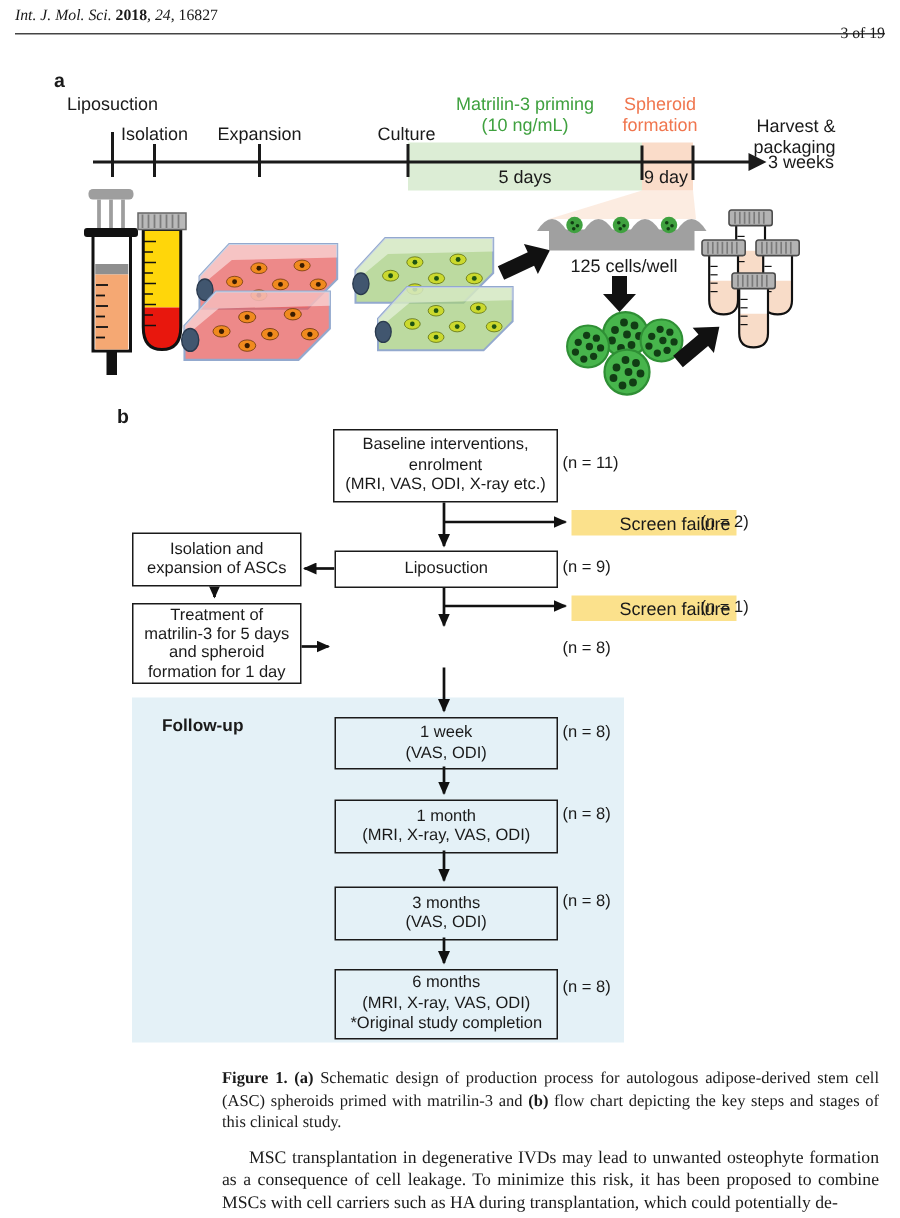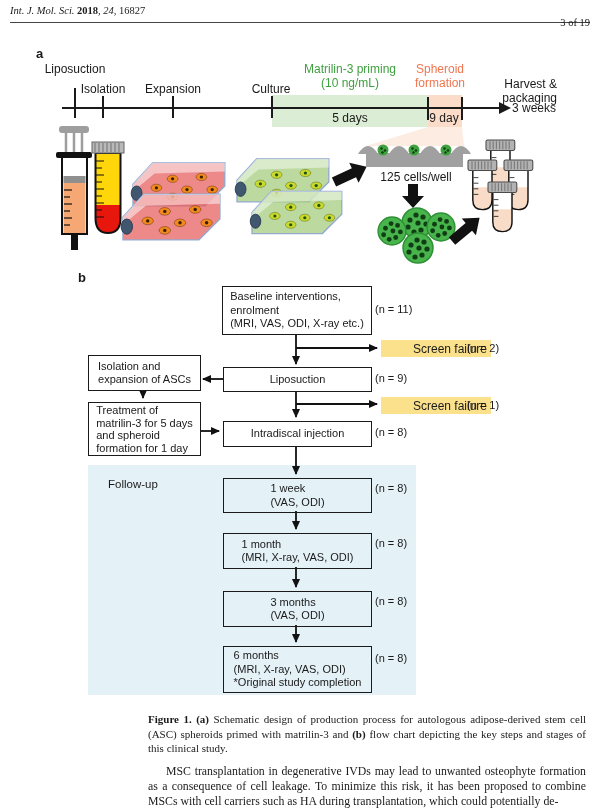--- a/index.html
+++ b/index.html
@@ -13,29 +13,29 @@
   .it{font-style:italic;} .bd{font-weight:bold;}
   
   .flab{position:absolute;font-weight:bold;font-size:13px;}
   .tl-label{position:absolute;font-size:12px;text-align:center;}
   .pre{white-space:pre-line;}
   .green-text{color:var(--priming_text,#3FA13F);}
   .orange-text{color:var(--spheroid_text,#F0764F);}
   svg.fig{position:absolute;left:0;top:0;}
   
   .fbox{position:absolute;border:1.5px solid #1a1a1a;background:#fff;display:flex;
-        align-items:center;justify-content:center;font-size:11px;line-height:13.5px;}
+        align-items:center;justify-content:center;text-align:center;font-size:11px;line-height:13.5px;}
   .fbox.tight{line-height:12.5px;}
   .fbox.blue{background:transparent;}
   .nlab{position:absolute;font-size:11px;}
   .sfail{position:absolute;background:var(--screen_failure_bg,#FBE18C);font-size:12px;
          display:flex;align-items:center;justify-content:center;text-align:center;padding-left:28px;}
   .followup-region{position:absolute;left:88px;top:465px;width:328px;height:230px;
          background:var(--followup_bg,#E4F1F7);}
-  .followup-title{position:absolute;left:108px;top:478px;font-size:11.5px;font-weight:normal;}
+  .followup-title{position:absolute;left:108px;top:478px;font-size:11.5px;font-weight:bold;}
   
   .caption{position:absolute;left:148px;top:712px;width:438px;
            font-family:"Liberation Serif",serif;font-size:11px;line-height:14.6px;text-align:justify;}
   .bodytxt{position:absolute;left:148px;top:764px;width:438px;
            font-family:"Liberation Serif",serif;font-size:11.8px;line-height:14.8px;
            text-align:justify;text-indent:18px;}
 </style>
 </head>
 <body>
 
@@ -317,23 +317,20 @@
   <div class="sfail" style="left:381px;top:397px;width:82px;height:17px;">Screen failure</div>
   <div class="nlab" style="left:467px;top:399px;">(n = 1)</div>
 
   <div class="fbox tight" style="left:88px;top:402px;width:111px;height:52px;">
       <span class="pre">Treatment of
 matrilin-3 for 5 days
 and spheroid
 formation for 1 day</span>
     </div>
 
-  <div class="fbox" style="left:223px;top:421px;width:147px;height:24px;">
-      <span>Intradiscal injection</span>
-    </div>
   <div class="nlab" style="left:375px;top:426px;">(n = 8)</div>
 
   <div class="followup-title">Follow-up</div>
 
   <div class="fbox blue" style="left:223px;top:478px;width:147px;height:33px;">
       <span class="pre">1 week
 (VAS, ODI)</span>
     </div>
   <div class="nlab" style="left:375px;top:482px;">(n = 8)</div>
 

